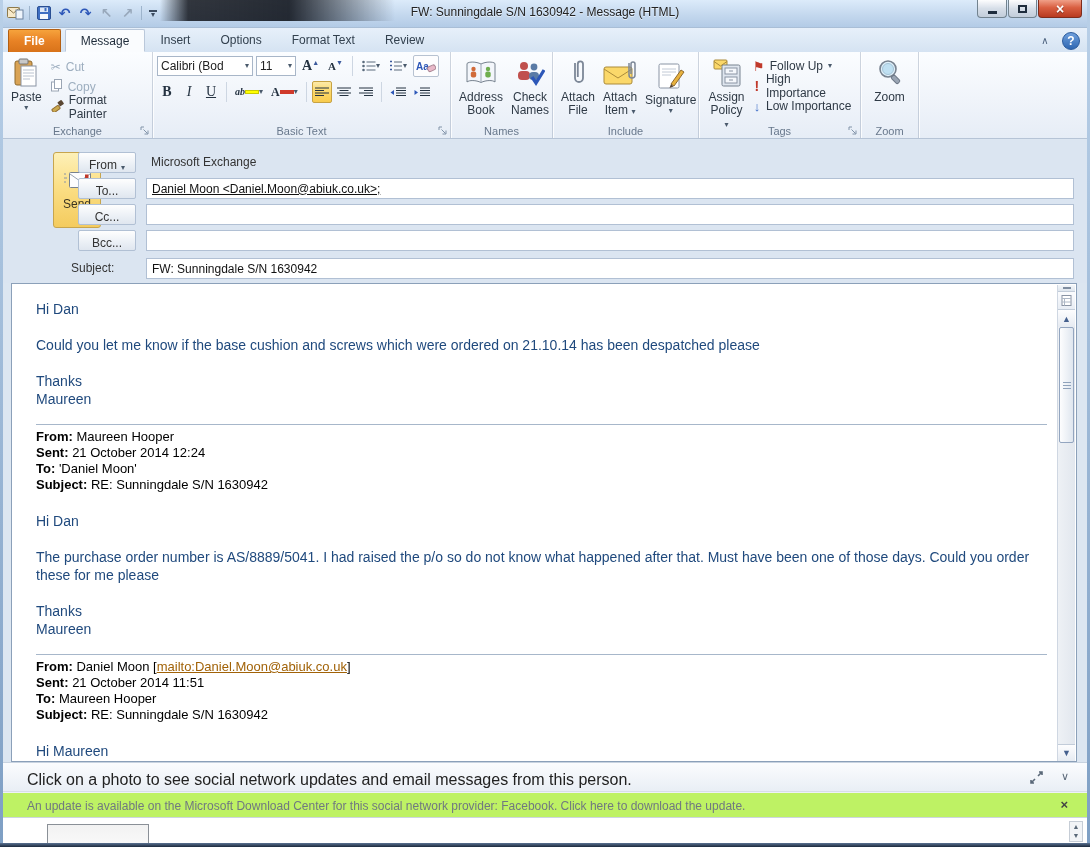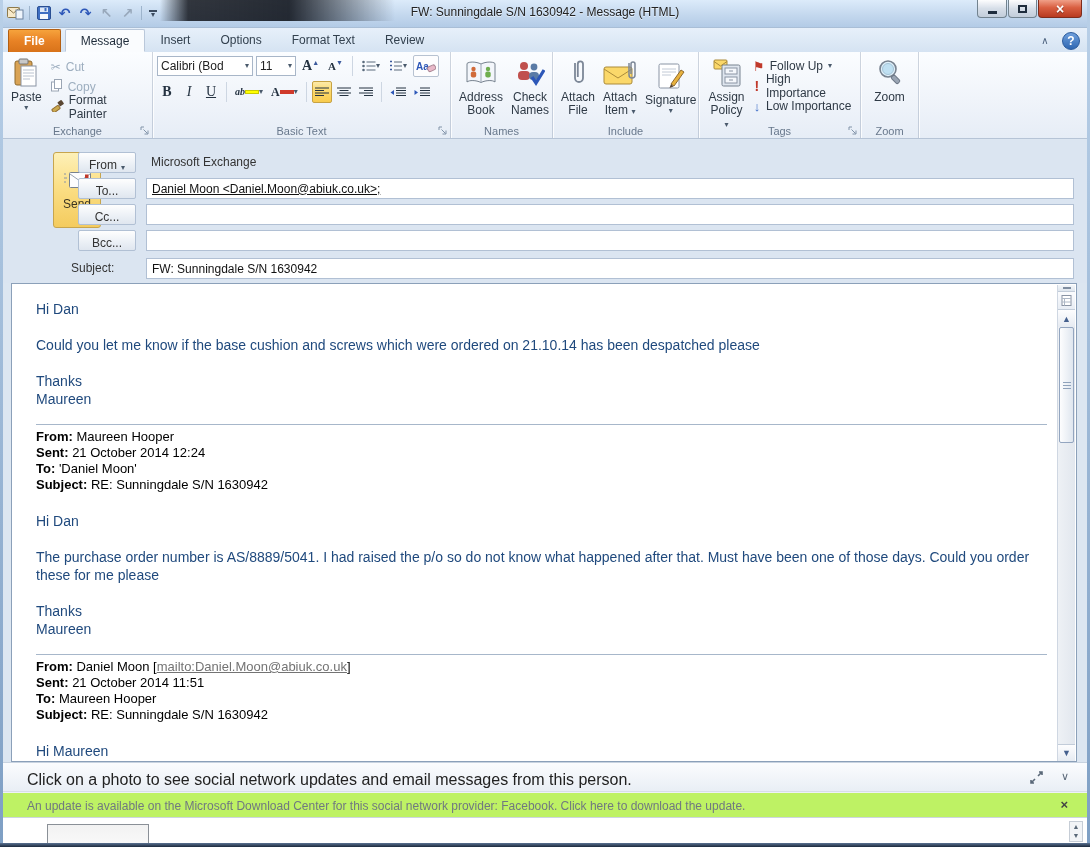--- a/index.html
+++ b/index.html
@@ -81,21 +81,21 @@
   .subj-label{position:absolute;left:68px;top:3px;font-size:12px;color:#333;}
 
   
   .body-area{position:absolute;left:11px;top:283px;width:1066px;height:479px;background:#fff;border:1px solid #8ba0b9;}
   .ebody{position:absolute;left:0;top:0;right:19px;bottom:1px;overflow:hidden;padding:16px 10px 0 24px;font-size:14px;color:#1F497D;}
   .ebody p{margin:0 0 18px;line-height:18px;}
   .ebody p.tight{margin-bottom:0;}
   .qhdr{border-top:1px solid #a7b7ca;margin:16px 0 19px 0;padding-top:4px;color:#000;}
   .qhdr p{margin:0;line-height:16px;font-size:13px;color:#000;}
   .qhdr b{font-weight:bold;}
-  a.mlink{color:#737373;text-decoration:underline;}
+  a.mlink{color:#a16207;text-decoration:underline;}
   .to-underline{text-decoration:underline;}
 
   
   .scrollcol{position:absolute;top:1px;right:1px;width:18px;height:476px;background:linear-gradient(90deg,#eef1f5,#e2e7ee);border-left:1px solid #cfd7e2;}
   .split-handle{height:7px;display:flex;align-items:center;justify-content:center;background:linear-gradient(180deg,#f4f7fa,#dfe6ee);border-bottom:1px solid #c2ccd9;}
   .split-handle i{display:block;width:8px;height:2px;background:#7e8da0;}
   .ruler-btn{height:18px;display:flex;align-items:center;justify-content:center;border-bottom:1px solid #c2ccd9;background:linear-gradient(180deg,#fbfcfe,#e8edf4);}
   .sb-arrow{height:17px;display:flex;align-items:center;justify-content:center;font-size:9px;color:#45608e;background:linear-gradient(180deg,#fdfdfe,#e6ebf2);}
   .sb-arrow.down{position:absolute;bottom:0;left:0;right:0;border-top:1px solid #c2ccd9;}
   .sb-thumb{position:absolute;left:1px;right:1px;top:42px;height:116px;border:1px solid #93a5bf;border-radius:2px;

